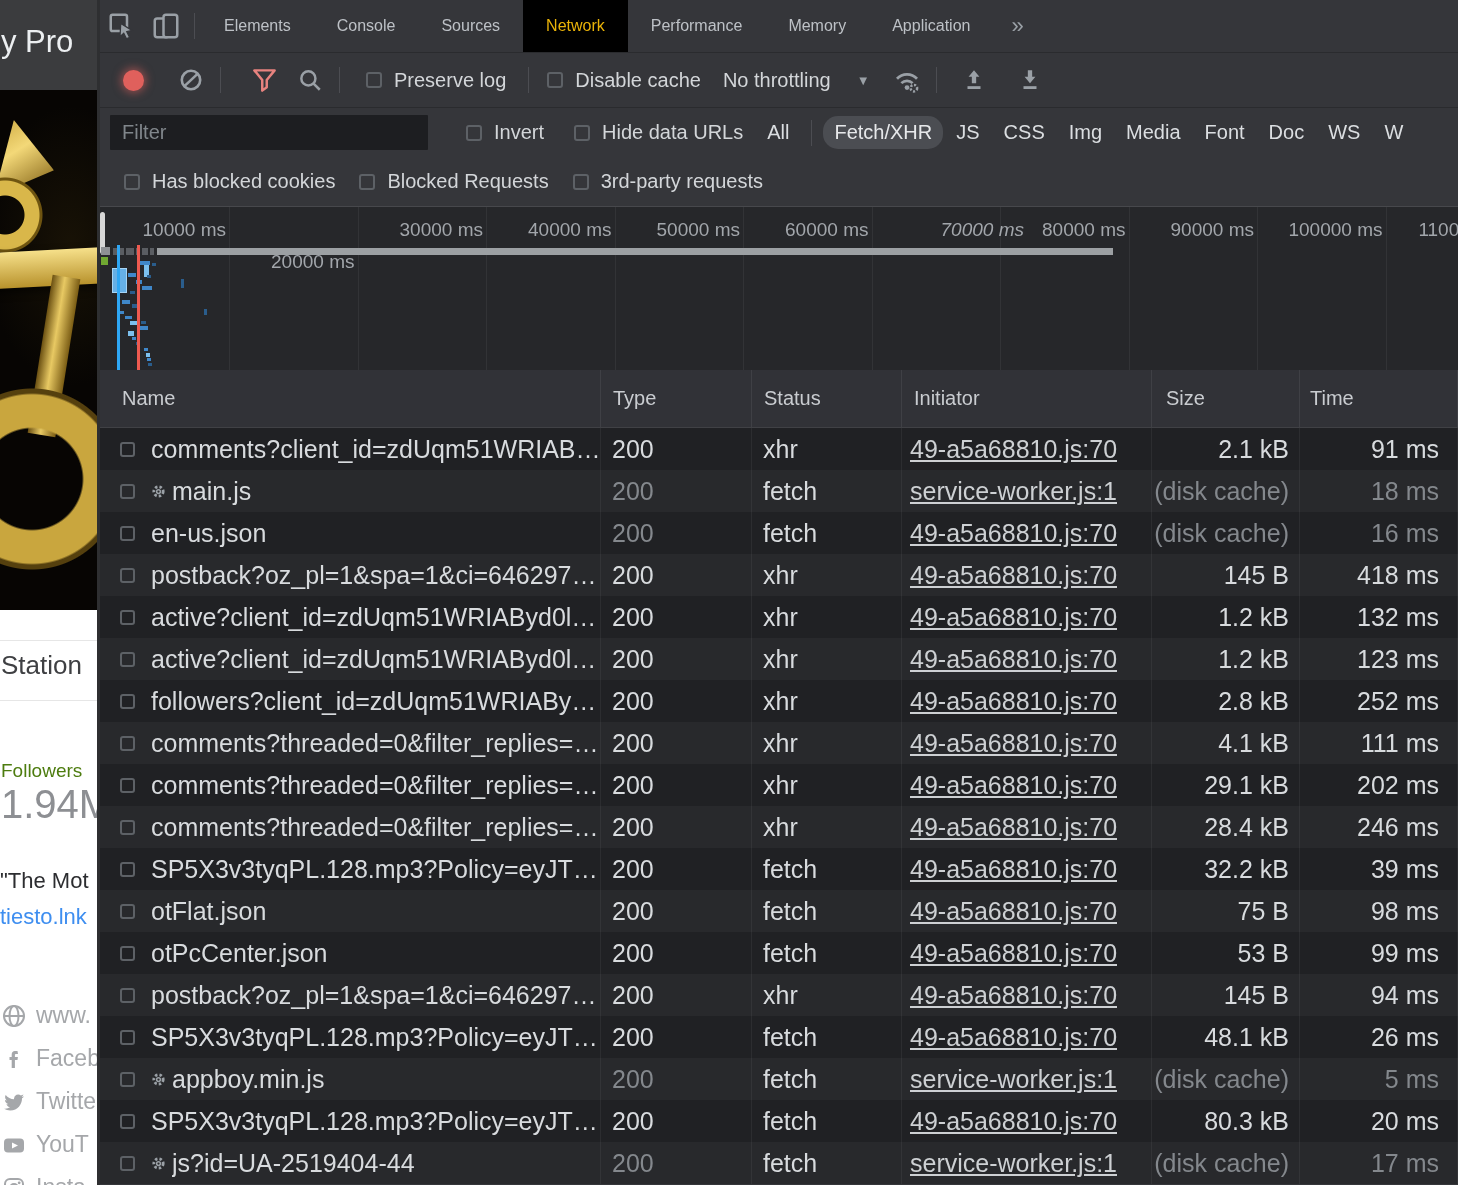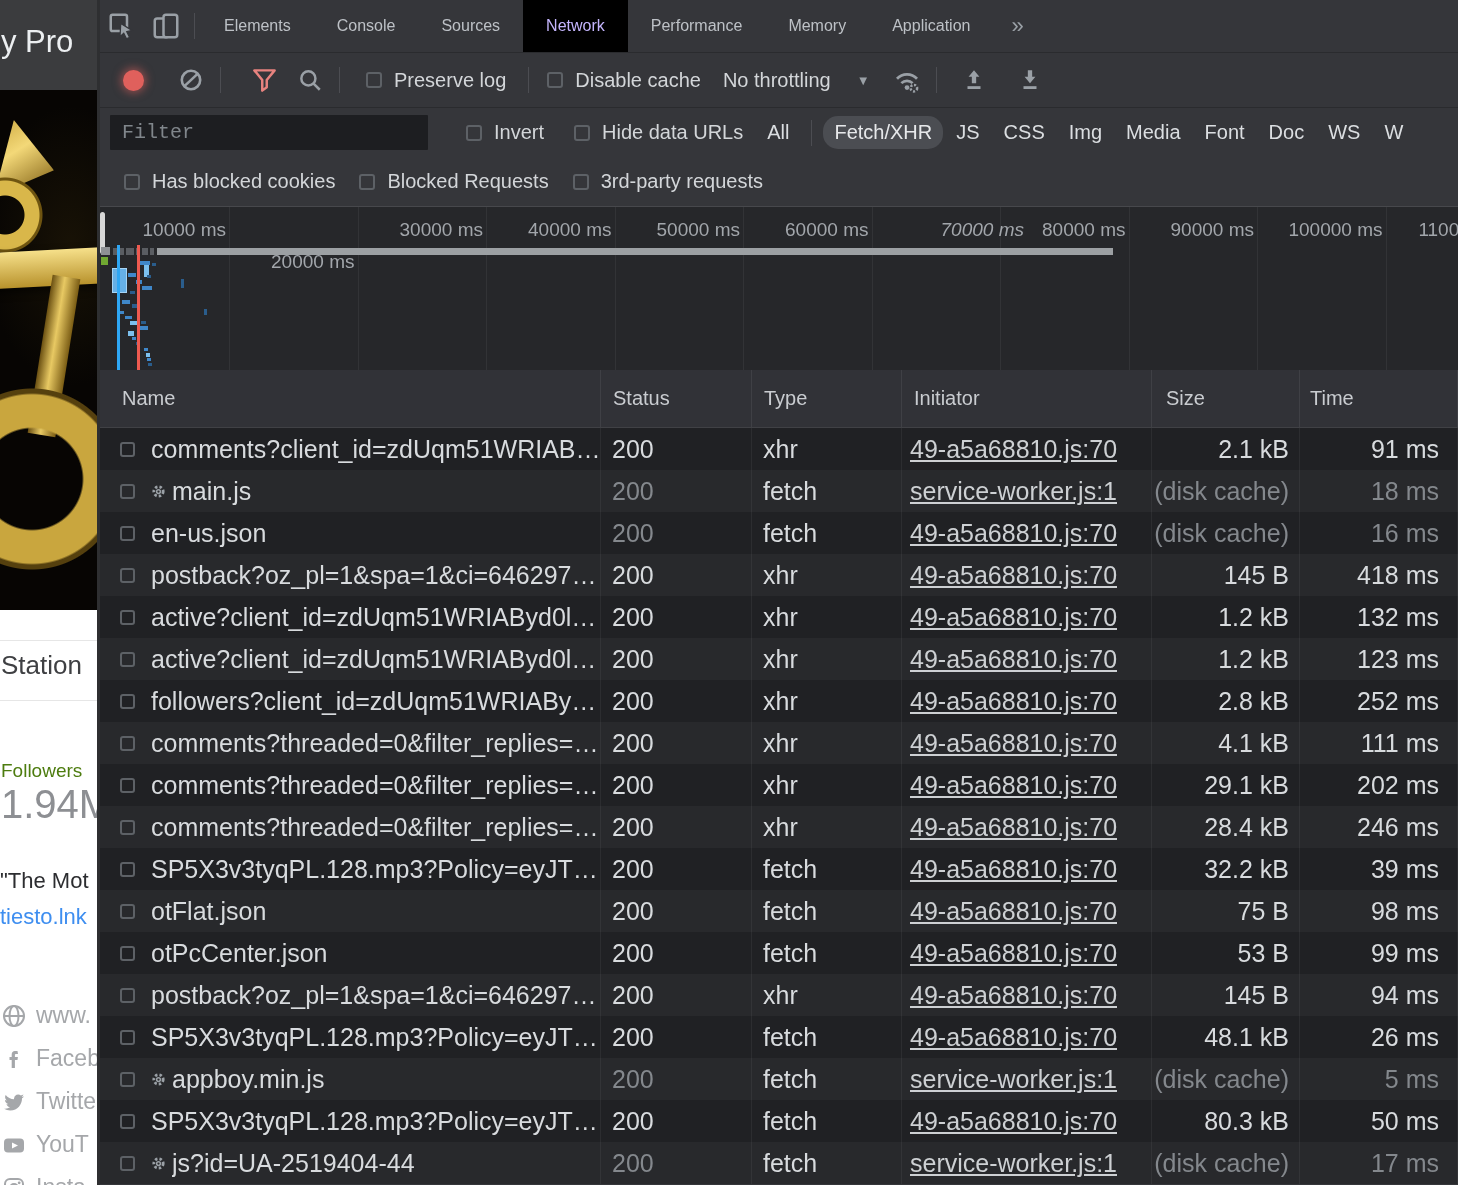--- a/index.html
+++ b/index.html
@@ -37,36 +37,36 @@
   .dt-edge{position:absolute;left:97px;top:0;width:3px;height:1185px;background:#2e2f31;}
 
   
   .devtools{position:absolute;left:100px;top:0;width:1358px;height:1185px;background:#35363a;color:#dadde0;}
 
   .tabbar{position:absolute;left:0;top:0;width:1358px;height:53px;display:flex;align-items:center;
     border-bottom:1px solid #2a2b2e;box-sizing:border-box;}
   .tabbar .icon-btn{display:flex;align-items:center;justify-content:center;width:44px;height:100%;}
   .vsep{width:1px;height:26px;background:#4c4d52;margin:0 6px;flex:0 0 auto;}
   .tab{height:100%;display:flex;align-items:center;padding:0 23px;font-size:16px;color:#bdc1c6;flex:0 0 auto;}
-  .tab.sel{background:#000;color:#c4b5fd;}
+  .tab.sel{background:#000;color:#eab308;}
   .more-tabs{font-size:22px;color:#9aa0a6;padding:0 18px;}
 
   .toolbar{position:absolute;left:0;top:53px;width:1358px;height:55px;display:flex;align-items:center;
     border-bottom:1px solid #2a2b2e;box-sizing:border-box;}
   .tbtn{display:flex;align-items:center;justify-content:center;width:46px;height:100%;flex:0 0 auto;}
   .recdot{width:21px;height:21px;border-radius:50%;background:#e0605c;box-shadow:0 0 9px 2px rgba(224,96,92,.55);}
   .cbgroup{display:flex;align-items:center;flex:0 0 auto;cursor:default;}
   .cb{width:16px;height:16px;border:2px solid #5d6166;border-radius:3px;margin-right:12px;flex:0 0 auto;box-sizing:border-box;}
   .cblabel{font-size:20px;color:#d3d6d9;white-space:nowrap;}
   .throttle{display:flex;align-items:center;font-size:20px;color:#d3d6d9;margin-left:22px;flex:0 0 auto;}
   .caret{font-size:13px;color:#9aa0a6;margin-left:26px;}
 
   .filterbar{position:absolute;left:0;top:108px;width:1358px;height:49px;display:flex;align-items:center;box-sizing:border-box;}
   .filterinput{width:318px;height:35px;margin-left:10px;background:#1d1e21;border:none;outline:none;border-radius:1px;
-    color:#dadde0;font-size:20px;padding:0 12px;box-sizing:border-box;font-family:Liberation Mono, monospace;}
+    color:#dadde0;font-size:20px;padding:0 12px;box-sizing:border-box;font-family:Liberation Sans, sans-serif;}
   .filterinput::placeholder{color:#80868b;}
   .chips{display:flex;align-items:center;flex:1 1 auto;min-width:0;overflow:hidden;}
   .chip{font-size:20px;color:#dbdee1;padding:5px 11px;margin:0 1px;border-radius:15px;flex:0 0 auto;white-space:nowrap;}
   .chip.pill{background:#4b4d52;color:#e6e8ea;}
 
   .filter2{position:absolute;left:0;top:157px;width:1358px;height:49px;display:flex;align-items:center;box-sizing:border-box;}
 
   .timeline{position:absolute;left:0;top:206px;width:1358px;height:164px;background:#26272a;
     border-top:1px solid #47484c;box-sizing:border-box;overflow:hidden;}
   .tick{position:absolute;top:12px;font-size:19px;color:#a2a6ab;white-space:nowrap;}
@@ -347,22 +347,22 @@
         <div class="bar" style="left: 44px; top: 141px; width: 4px; height: 3px; background: rgb(63, 135, 201);"></div>
         <div class="bar" style="left: 46px; top: 146px; width: 4px; height: 4px; background: rgb(124, 192, 238);"></div>
         <div class="bar" style="left: 47px; top: 151px; width: 4px; height: 3px; background: rgb(63, 135, 201);"></div>
         <div class="bar" style="left: 48px; top: 156px; width: 4px; height: 3px; background: rgb(42, 93, 140);"></div>
         <div class="marker" style="left: 17px; background: rgb(46, 167, 245);"></div>
         <div class="marker" style="left: 37px; background: rgb(238, 90, 80);"></div>
       </div>
 
     <div class="grid-header">
       <div class="hc first">Name</div>
+      <div class="hc">Type</div>
       <div class="hc">Status</div>
-      <div class="hc">Type</div>
       <div class="hc">Initiator</div>
       <div class="hc" style="padding-left:14px">Size</div>
       <div class="hc" style="padding-left:10px">Time</div>
     </div>
 
     <div class="rows" id="rows-host">
   <div class="r">
     <div class="c name">
       <span class="cb"></span>
 
@@ -748,21 +748,21 @@
     <div class="c ty">
             <span class="tyv">fetch</span>
           </div>
     <div class="c in">
             <span class="ilink">49-a5a68810.js:70</span>
           </div>
     <div class="c sz">
             <span class="szv">80.3 kB</span>
           </div>
     <div class="c tm">
-            <span class="tmv">50 ms</span>
+            <span class="tmv">20 ms</span>
           </div>
   </div>
 
   <div class="r has-gear">
     <div class="c name">
       <span class="cb"></span>
       <span class="gear"><svg width="15" height="15" viewBox="0 0 16 16">
                 <circle cx="8" cy="8" r="5" fill="none" stroke="#9aa0a6" stroke-width="3" stroke-dasharray="2.6 2.2"></circle>
                 <circle cx="8" cy="8" r="2" fill="none" stroke="#9aa0a6" stroke-width="1.6"></circle>
               </svg></span>

